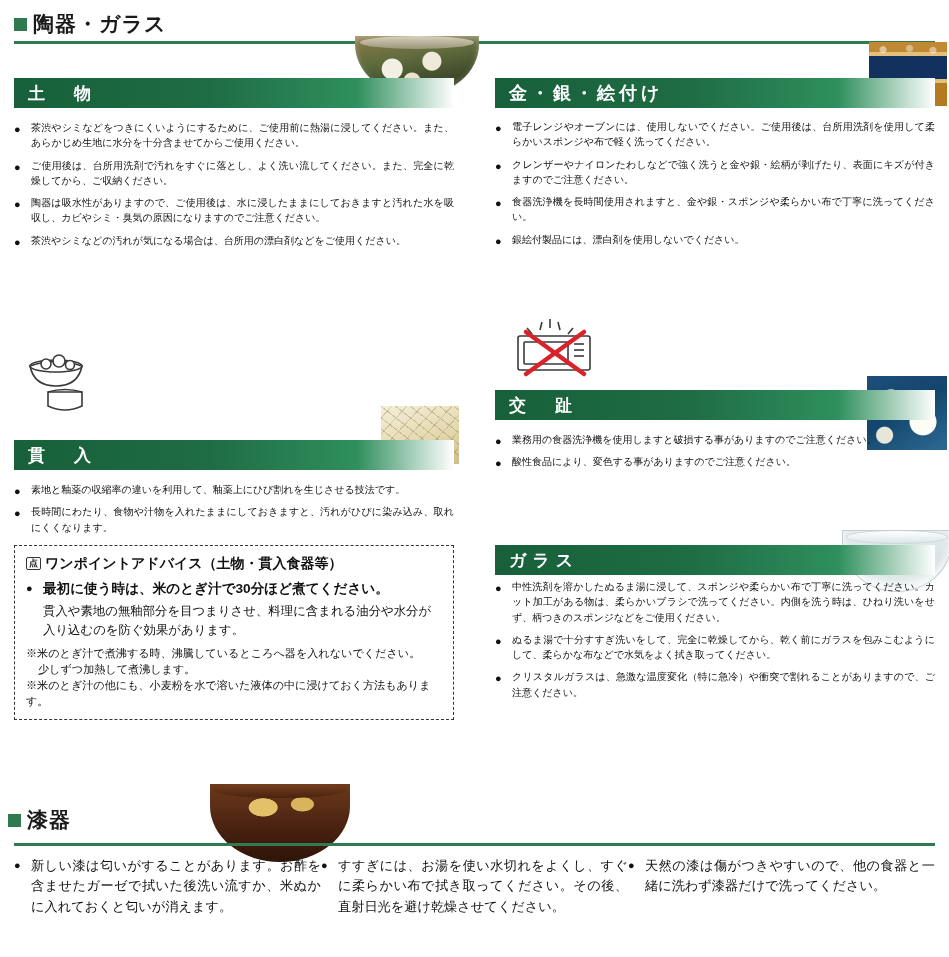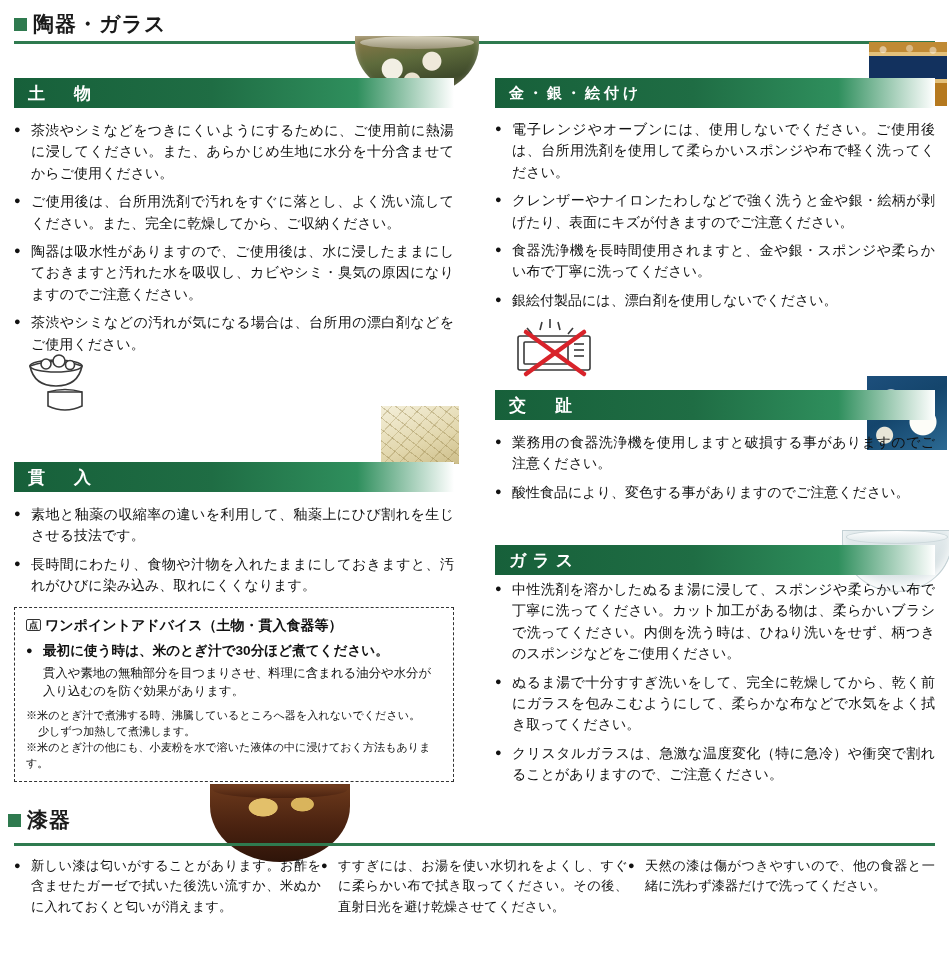--- a/index.html
+++ b/index.html
@@ -24,29 +24,29 @@
   .head-rule { height:3px; background:#2f7a4f; margin-top:3px; }
 
   
   .banner {
     height:30px;
     background:linear-gradient(to right,#17603a 0%, #1f6d44 45%, #2f8f5d 78%, #ffffff 100%);
     display:flex; align-items:center;
     padding-left:14px;
     color:#fff; font-size:17px; font-weight:bold; letter-spacing:6px;
   }
-  .banner.small { letter-spacing:4px; font-size:15px; }
+  .banner.small { letter-spacing:4px; font-size:18px; }
 
   
   ul.bl { list-style:none; margin:0; padding:0; }
   ul.bl > li {
     position:relative;
     padding-left:17px;
     margin-bottom:7px;
-    font-size:14px;
+    font-size:10px;
     line-height:1.53;
     text-align:justify;
   }
   ul.bl > li::before {
     content:"\25CF";
     position:absolute; left:0; top:0;
     font-size:11px; line-height:1.75;
   }
   ul.bl.tight > li { margin-bottom:4px; }
 
@@ -211,21 +211,21 @@
         <ellipse cx="30" cy="14" rx="26" ry="6"></ellipse>
         <circle cx="20" cy="12" r="5" fill="#fff"></circle>
         <circle cx="33" cy="9" r="6" fill="#fff"></circle>
         <circle cx="44" cy="13" r="4.5" fill="#fff"></circle>
         <path d="M22 40 h34 v14 q-17 8 -34 0z"></path>
         <path d="M22 40 q17 -5 34 0"></path>
       </g>
     </svg>
   </div>
 
-  <div style="position:absolute;left:14px;top:462px;width:440px;">
+  <div style="position:absolute;left:14px;top:440px;width:440px;">
     <div class="banner">
       <span>貫　入</span>
     </div>
     <ul class="bl" style="margin-top:12px;">
       <li>素地と釉薬の収縮率の違いを利用して、釉薬上にひび割れを生じさせる技法です。</li>
       <li>長時間にわたり、食物や汁物を入れたままにしておきますと、汚れがひびに染み込み、取れにくくなります。</li>
     </ul>
 
     <div class="advice">
       <div class="ttl">

